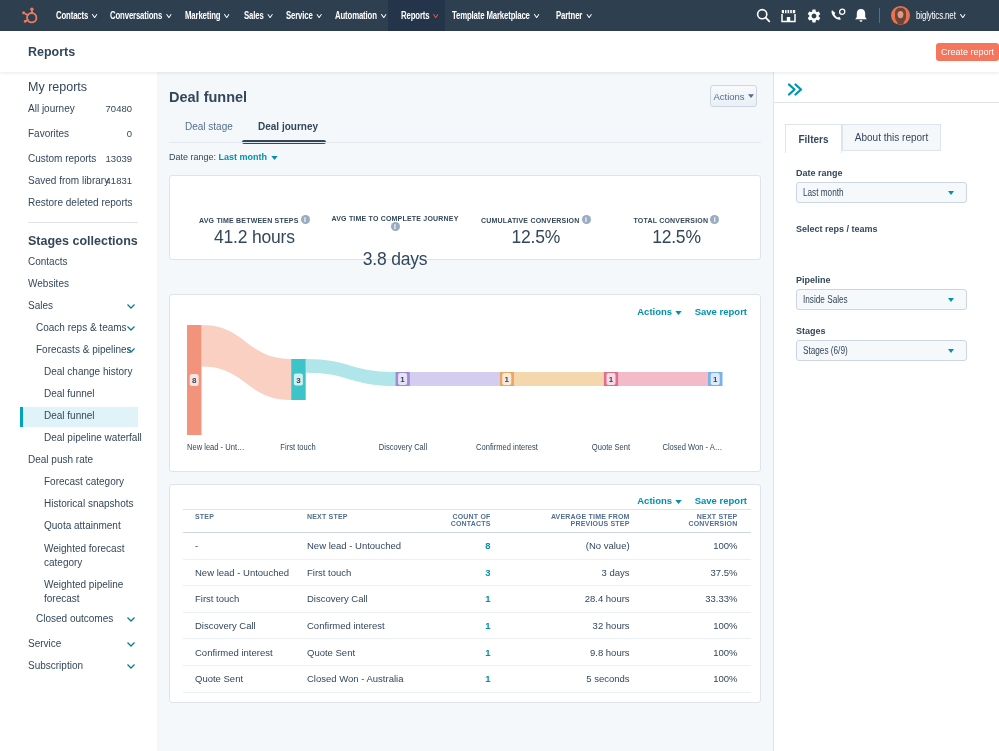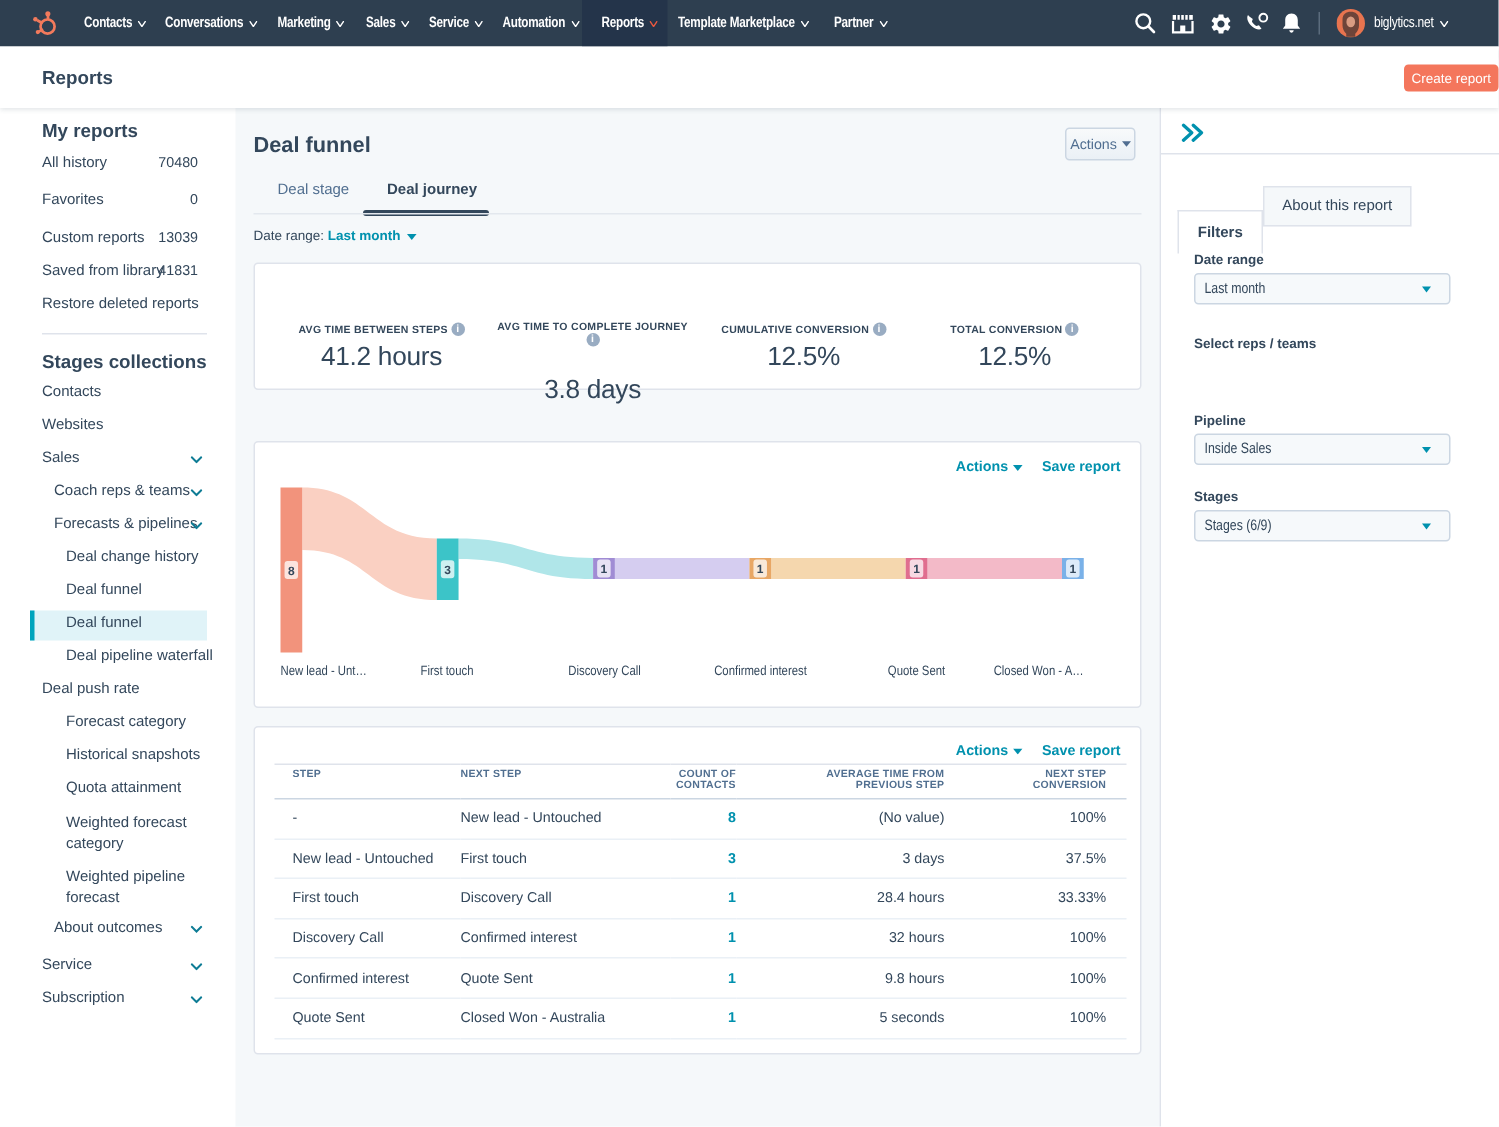--- a/index.html
+++ b/index.html
@@ -57,21 +57,21 @@
   .c3 { width:43.6px; }
   .c4 { width:139px; }
   .c5 { width:120.9px; padding-right:13px; }
   .cnt { color:#0091ae; font-weight:700; }
   
   
   #panel { position:absolute; left:773px; top:72px; width:226px; height:679px; background:#fff; border-left:1px solid #dfe3eb; }
   #collapse { position:absolute; left:13px; top:10px; color:#0091ae; }
   #panelline { position:absolute; left:0; top:30px; width:226px; height:1px; background:#dfe3eb; }
   .ptab { position:absolute; top:52px; font-size:10px; display:flex; align-items:center; justify-content:center; }
-  #ptab1 { left:11px; width:57px; height:29px; background:#fff; border:1px solid #dfe3eb; border-bottom:0; font-weight:700; color:#33475b; z-index:2;margin-top:16px; }
+  #ptab1 { left:11px; width:57px; height:29px; background:#fff; border:1px solid #dfe3eb; border-bottom:0; font-weight:700; color:#33475b; z-index:2; }
   #ptab2 { left:68px; width:99px; height:27px; background:#f5f8fa; border:1px solid #dfe3eb; color:#33475b; }
   .plbl { position:absolute; left:22px; font-size:9px; font-weight:700; color:#33475b; }
   .psel { position:absolute; left:22px; width:171px; height:21px; background:#f6f9fb; border:1px solid #cbd6e2; border-radius:3px; font-size:10px; color:#33475b; display:flex; align-items:center; padding-left:5.5px; }
   .psel span.t { display:inline-block; transform:scaleX(.82); transform-origin:left center; }
   .psel .pc { position:absolute; right:12px; top:8px; width:0; height:0; border-left:3.5px solid transparent; border-right:3.5px solid transparent; border-top:4.5px solid #0091ae; }
 </style>
 </head>
 <body>
 
 <div id="nav">
@@ -160,22 +160,22 @@
 </div>
 
 <div id="watermark"></div>
 <div id="hdr">
   <h1>Reports</h1>
   <div id="btn-create">Create report</div>
 </div>
 
 <div id="side">
   <div id="sel-item"></div>
-  <div class="sitem" style="top:8px;font-weight:700;font-size:12.5px">My reports</div>
-  <div class="sitem" style="top:31px">All history</div>
+  <div class="sitem" style="top:8px;font-weight:400;font-size:12.5px">My reports</div>
+  <div class="sitem" style="top:31px">All journey</div>
     <div class="scount" style="top:31px">70480</div>
   <div class="sitem" style="top:56px">Favorites</div>
     <div class="scount" style="top:56px">0</div>
   <div class="sitem" style="top:81px">Custom reports</div>
     <div class="scount" style="top:81px">13039</div>
   <div class="sitem" style="top:103px">Saved from library</div>
     <div class="scount" style="top:103px">41831</div>
   <div class="sitem" style="top:125px">Restore deleted reports</div>
   <div class="abs" style="left:28px;top:150px;width:110px;height:1px;background:#dfe3eb"></div>
   <div class="sitem" style="top:162px;font-weight:700;font-size:12.5px">Stages collections</div>
@@ -187,21 +187,21 @@
   <div class="sitem" style="top:294px;left:44px">Deal change history</div>
   <div class="sitem" style="top:316px;left:44px">Deal funnel</div>
   <div class="sitem" style="top:338px;left:44px">Deal funnel</div>
   <div class="sitem" style="top:360px;left:44px">Deal pipeline waterfall</div>
   <div class="sitem" style="top:382px;left:28px">Deal push rate</div>
   <div class="sitem" style="top:404px;left:44px">Forecast category</div>
   <div class="sitem" style="top:426px;left:44px">Historical snapshots</div>
   <div class="sitem" style="top:448px;left:44px">Quota attainment</div>
   <div class="sitem" style="top:470px;left:44px;line-height:14px">Weighted forecast<br>category</div>
   <div class="sitem" style="top:506px;left:44px;line-height:14px">Weighted pipeline<br>forecast</div>
-  <div class="sitem" style="top:541px;left:36px">About outcomes</div>
+  <div class="sitem" style="top:541px;left:36px">Closed outcomes</div>
   <div class="sitem" style="top:566px">Service</div>
   <div class="sitem" style="top:588px">Subscription</div>
   <div class="schev" style="top:232px">
       <svg width="8" height="5" viewBox="0 0 8 5">
         <path d="M0.5 0.5 L4 4 L7.5 0.5" fill="none" stroke="#0e7c95" stroke-width="1.3"></path>
       </svg>
     </div>
   <div class="schev" style="top:254px">
       <svg width="8" height="5" viewBox="0 0 8 5">
         <path d="M0.5 0.5 L4 4 L7.5 0.5" fill="none" stroke="#0e7c95" stroke-width="1.3"></path>

